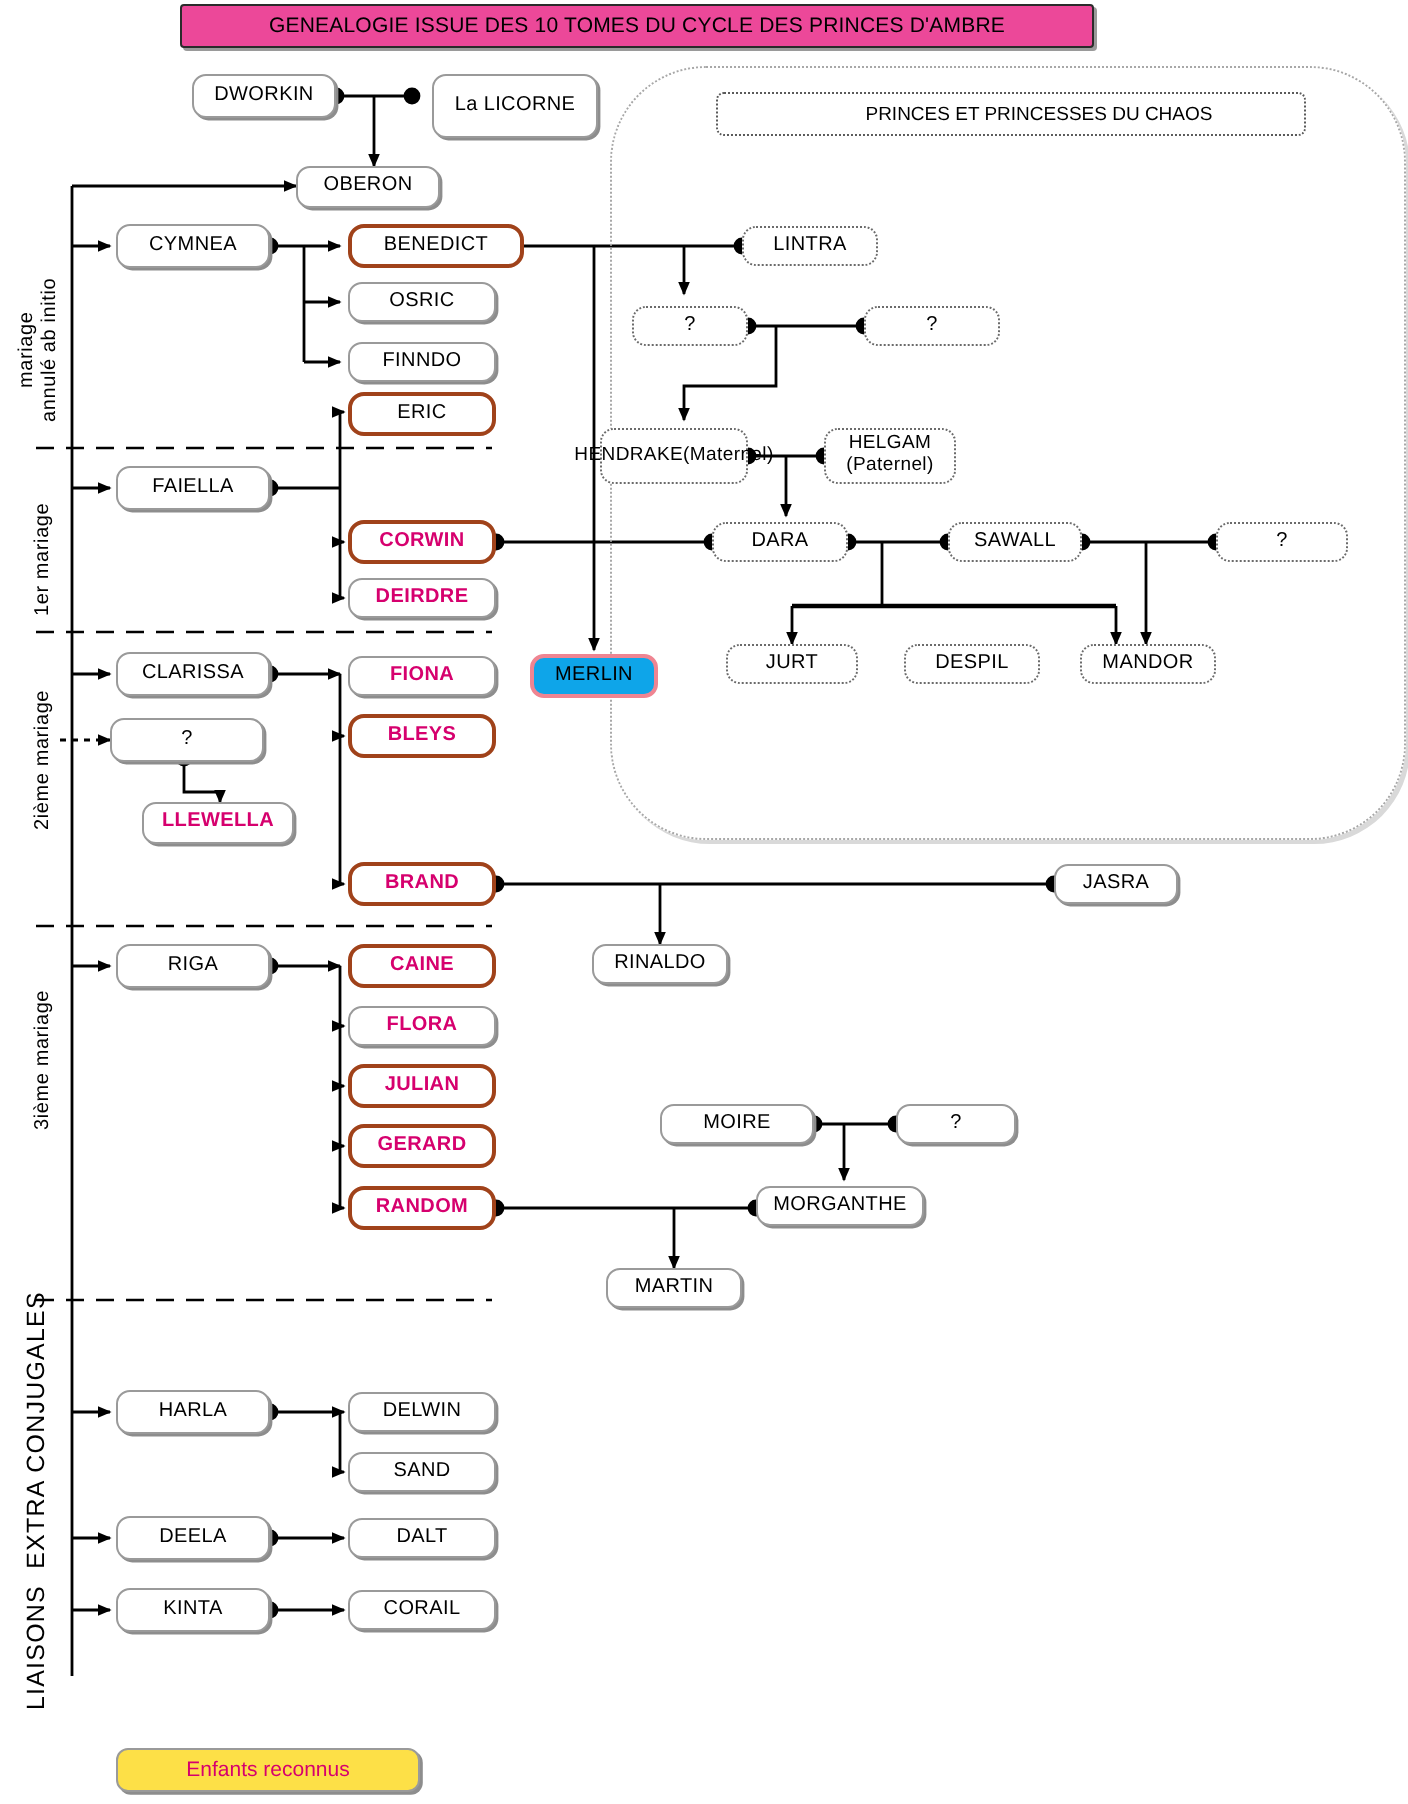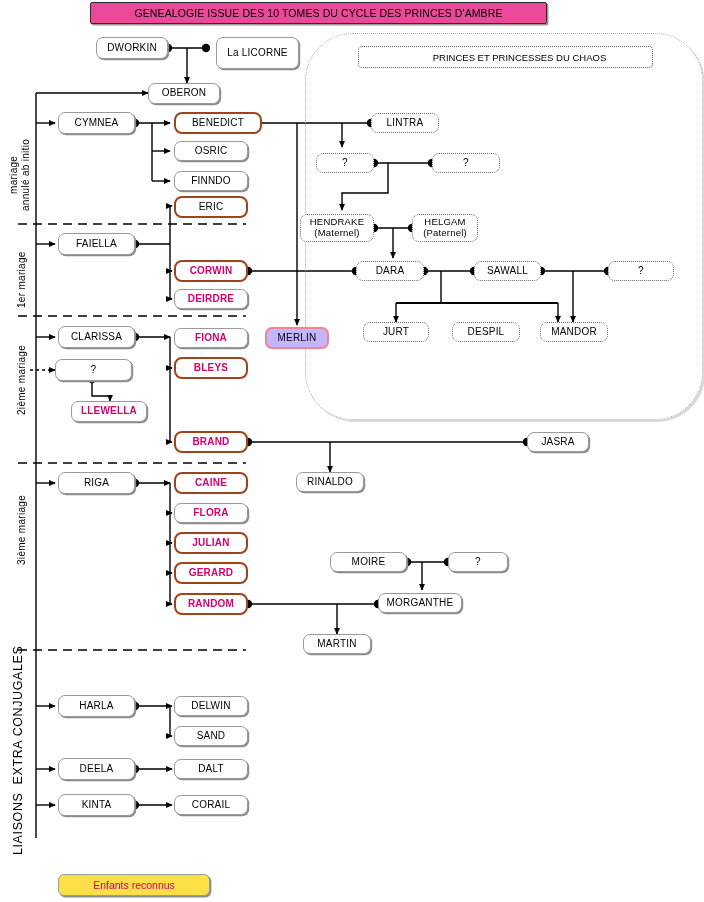--- a/index.html
+++ b/index.html
@@ -18,21 +18,21 @@
   .plain{border:1px solid #9a9a9a;
          box-shadow:1.2px 1.2px 0 #8d8d8d;}
   
   .prince{border:2.5px solid #a0421a;border-radius:8px;
           box-shadow:0 0 0 0 transparent;}
   
   .recog{color:#d6006e;font-weight:600;}
   
   .chaos{border:1.4px dotted #6b6b6b;background:#fff;box-shadow:none;}
   
-  .merlin{border:2px solid #ef8592;border-radius:7px;background:#c4b5fd;
+  .merlin{border:2px solid #ef8592;border-radius:7px;background:#0ea5e9;
           box-shadow:none;color:#000;}
 
   .node.two-line{line-height:1.15;font-size:9.5px;}
 
   
   #title{position:absolute;left:90px;top:2px;width:455px;height:20px;
          border:1.3px solid #2b2b2b;background:#ec4899;border-radius:2px;
          display:flex;align-items:center;justify-content:center;
          font-size:10.5px;letter-spacing:.1px;color:#000;
          box-shadow:1.5px 1.5px 0 #9a9a9a;}
@@ -242,21 +242,21 @@
   <div class="node plain" style="left:174px;top:726px;width:74px;height:20px;">SAND</div>
   <div class="node plain" style="left:58px;top:758px;width:77px;height:22px;">DEELA</div>
   <div class="node plain" style="left:174px;top:759px;width:74px;height:20px;">DALT</div>
   <div class="node plain" style="left:58px;top:794px;width:77px;height:22px;">KINTA</div>
   <div class="node plain" style="left:174px;top:795px;width:74px;height:20px;">CORAIL</div>
 
   <div class="node chaos" style="left:371px;top:113px;width:68px;height:20px;">LINTRA</div>
   <div class="node chaos" style="left:316px;top:153px;width:58px;height:20px;">?</div>
   <div class="node chaos" style="left:432px;top:153px;width:68px;height:20px;">?</div>
 
-  <div class="node chaos two-line" style="left:300px;top:214px;width:74px;height:28px;flex-direction:column;">
+  <div class="node chaos two-line" style="left:300px;top:214px;width:74px;height:28px;flex-direction:row;">
     <span>HENDRAKE</span>
     <span>(Maternel)</span>
   </div>
   <div class="node chaos two-line" style="left:412px;top:214px;width:66px;height:28px;flex-direction:column;">
     <span>HELGAM</span>
     <span>(Paternel)</span>
   </div>
 
   <div class="node chaos" style="left:356px;top:261px;width:68px;height:20px;">DARA</div>
   <div class="node chaos" style="left:474px;top:261px;width:67px;height:20px;">SAWALL</div>

